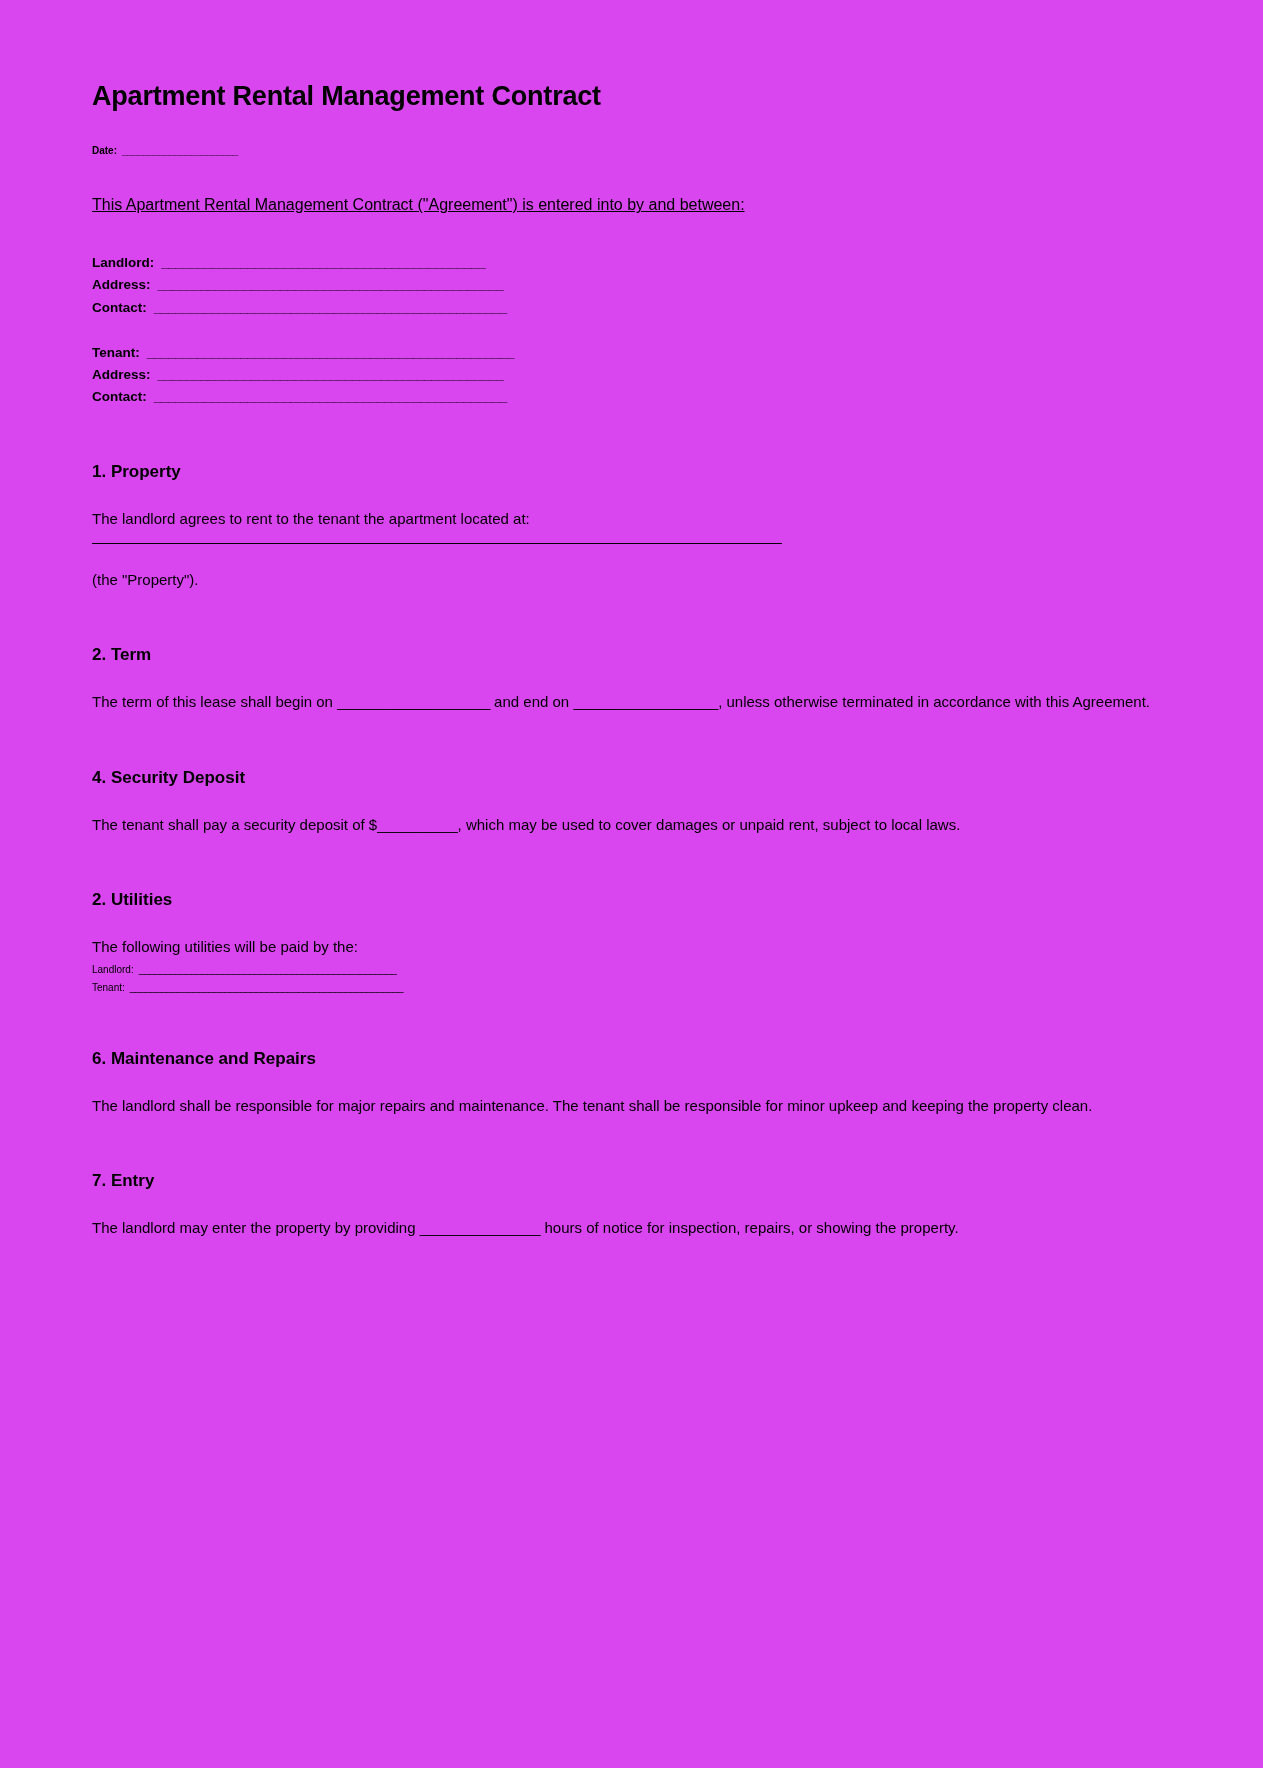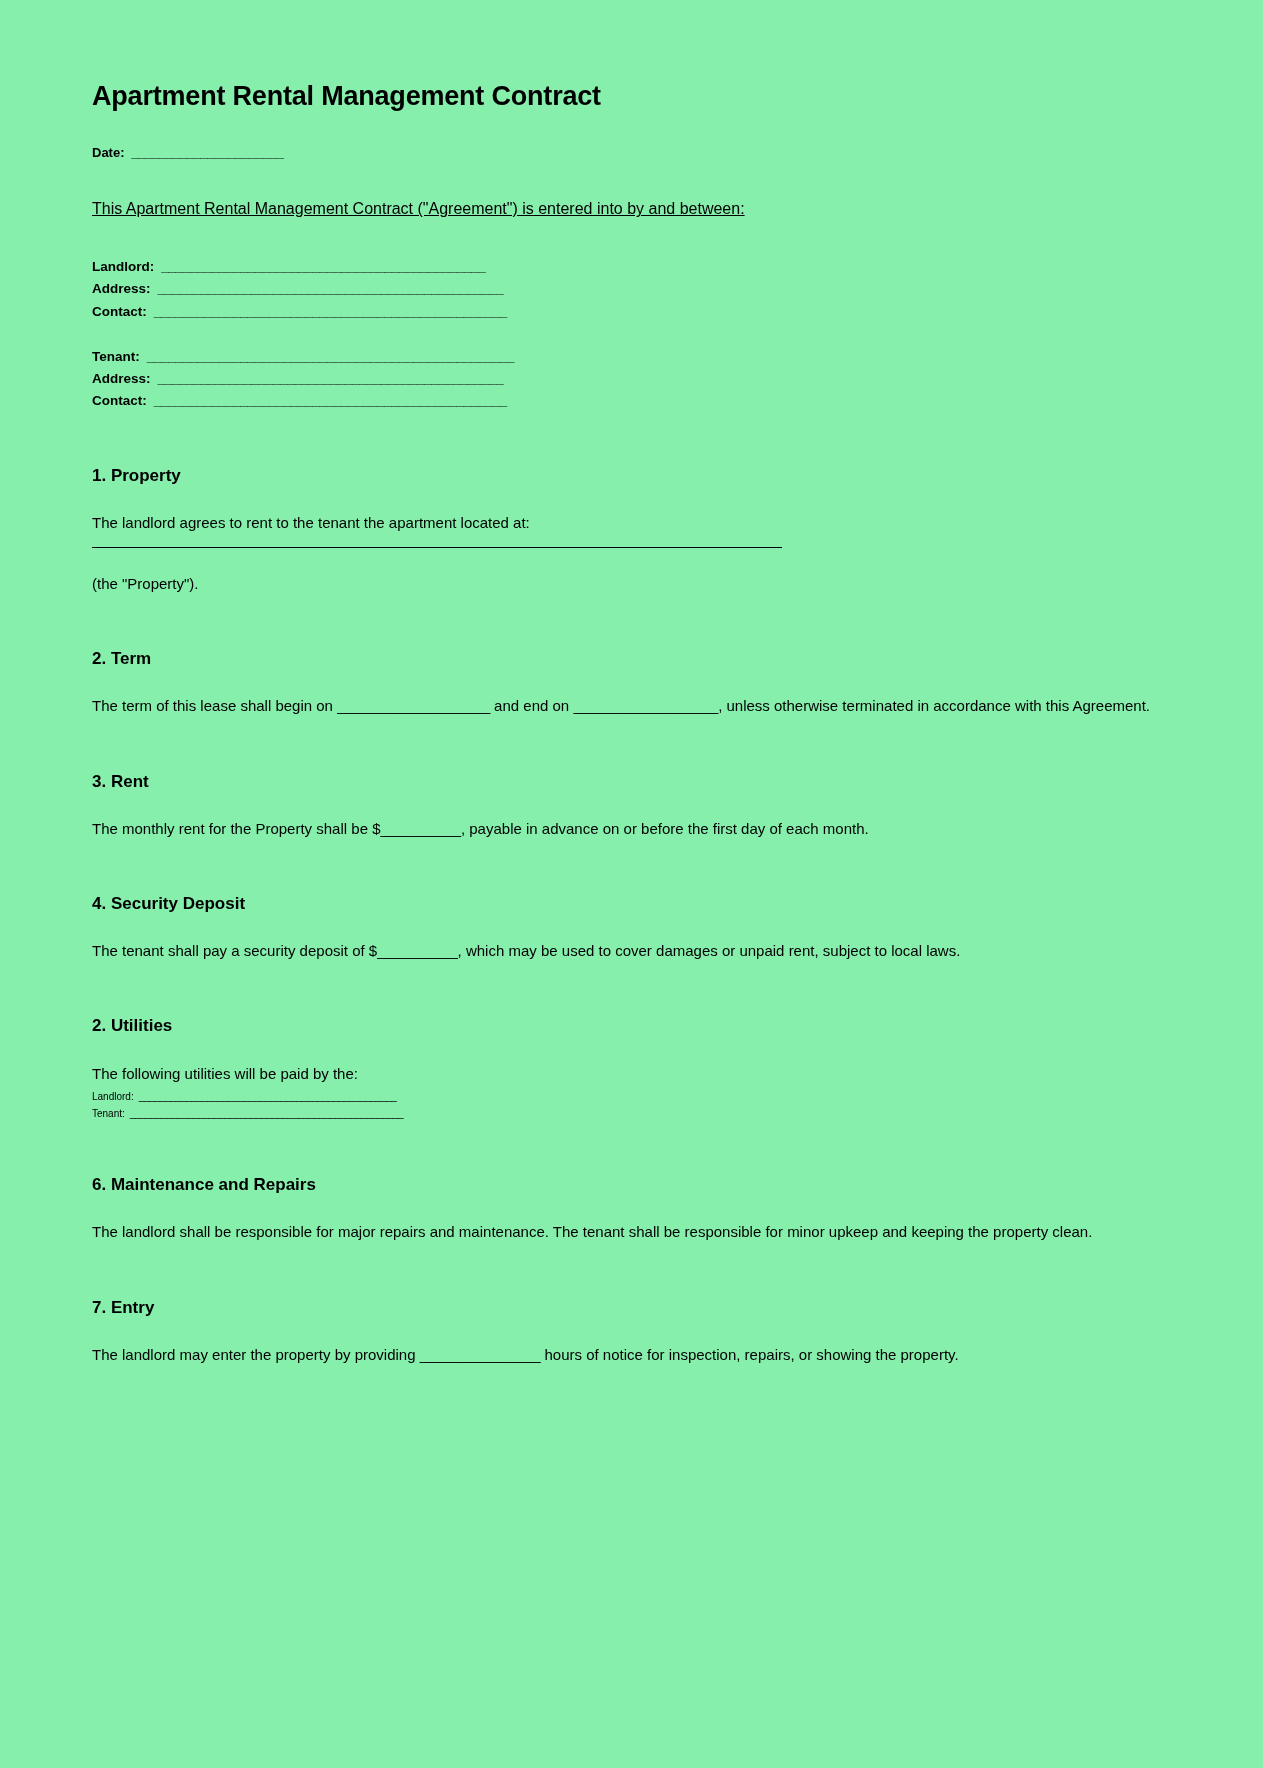--- a/index.html
+++ b/index.html
@@ -12,35 +12,35 @@
     width: 1263px;
     height: 1768px;
     font-family: "Liberation Sans", sans-serif;
     color: #000000;
     -webkit-font-smoothing: antialiased;
   }
   .page {
     position: relative;
     width: 1263px;
     height: 1768px;
-    background: #86efac;
+    background: #d946ef;
     box-sizing: border-box;
     padding: 62px 93px 0 92px;
     overflow: hidden;
   }
   .doc-title {
     font-size: 27px;
     font-weight: bold;
     letter-spacing: -0.2px;
     line-height: 1.2;
     margin: 0 0 0 0;
     padding-top: 18px;
   }
   .date-line {
-    font-size: 13px;
+    font-size: 10px;
     font-weight: bold;
     margin-top: 33px;
     white-space: pre;
   }
   .intro-para {
     font-size: 16px;
     font-weight: normal;
     margin-top: 36px;
     line-height: 1.6;
     text-decoration: underline;
@@ -123,24 +123,20 @@
     <p class="section-para">The landlord agrees to rent to the tenant the apartment located at:</p>
     <div class="rule-line"></div>
     <p class="section-para after-rule">(the "Property").</p>
   </div>
 
   <div class="section">
     <h2 class="section-heading">2. Term</h2>
     <p class="section-para"><span>The term of this lease shall begin on </span><span class="fill-inline">___________________</span><span> and end on </span><span class="fill-inline">__________________</span><span>, unless otherwise terminated in accordance with this Agreement.</span></p>
   </div>
 
-  <div class="section">
-    <h2 class="section-heading">3. Rent</h2>
-    <p class="section-para"><span>The monthly rent for the Property shall be $</span><span class="fill-inline">__________</span><span>, payable in advance on or before the first day of each month.</span></p>
-  </div>
 
   <div class="section">
     <h2 class="section-heading">4. Security Deposit</h2>
     <p class="section-para"><span>The tenant shall pay a security deposit of $</span><span class="fill-inline">__________</span><span>, which may be used to cover damages or unpaid rent, subject to local laws.</span></p>
   </div>
 
   <div class="section">
     <h2 class="section-heading">2. Utilities</h2>
     <p class="section-para">The following utilities will be paid by the:</p>
     <div class="util-list">

